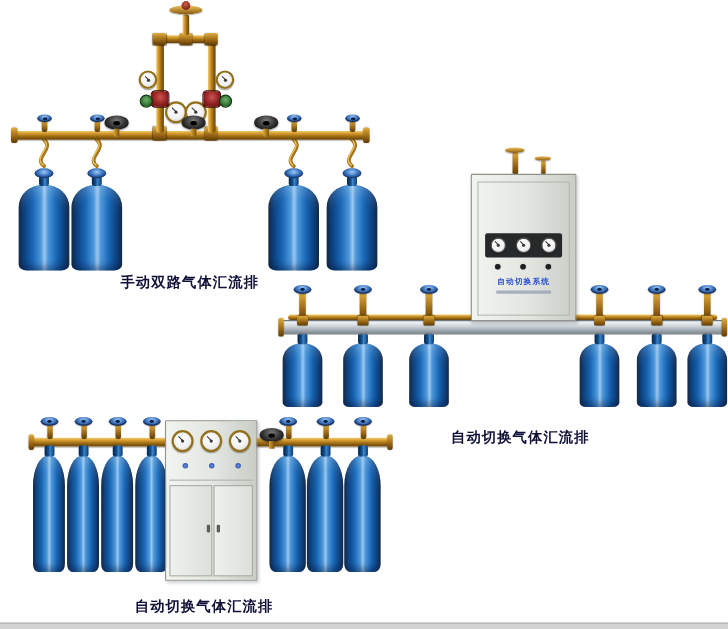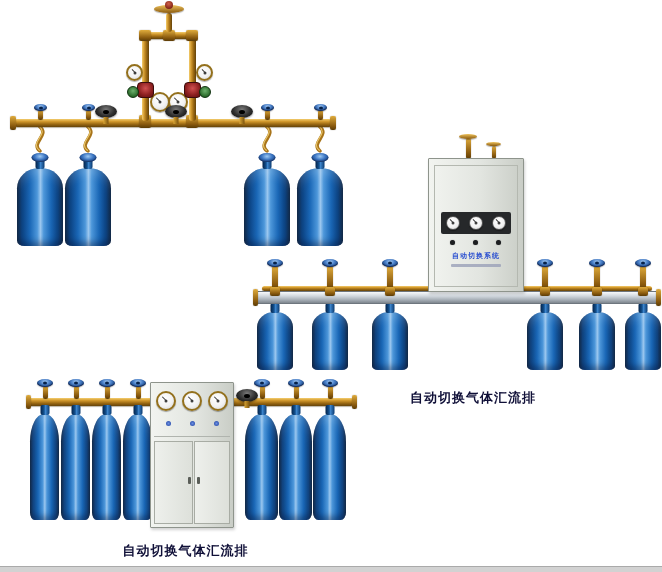--- a/index.html
+++ b/index.html
@@ -127,20 +127,21 @@
     <div class="wheel" style="left:34px;top:104px;width:13px;height:7px"></div>
     <div class="wheel" style="left:82px;top:104px;width:13px;height:7px"></div>
     <div class="wheel" style="left:261px;top:104px;width:13px;height:7px"></div>
     <div class="wheel" style="left:314px;top:104px;width:13px;height:7px"></div>
 
     <div class="cyl cyl-wheel" style="left:17px;top:168px;width:46px;height:78px"></div>
     <div class="cyl cyl-wheel" style="left:65px;top:168px;width:46px;height:78px"></div>
     <div class="cyl cyl-wheel" style="left:244px;top:168px;width:46px;height:78px"></div>
     <div class="cyl cyl-wheel" style="left:297px;top:168px;width:46px;height:78px"></div>
 
+    <div class="caption" style="left:55px;top:248px;width:235px">手动双路气体汇流排</div>
   </div>
 
   <div class="group">
     <div class="cyl" style="left:257px;top:312px;width:36px;height:58px"></div>
     <div class="cyl" style="left:312px;top:312px;width:36px;height:58px"></div>
     <div class="cyl" style="left:372px;top:312px;width:36px;height:58px"></div>
     <div class="cyl" style="left:527px;top:312px;width:36px;height:58px"></div>
     <div class="cyl" style="left:579px;top:312px;width:36px;height:58px"></div>
     <div class="cyl" style="left:625px;top:312px;width:36px;height:58px"></div>
 

